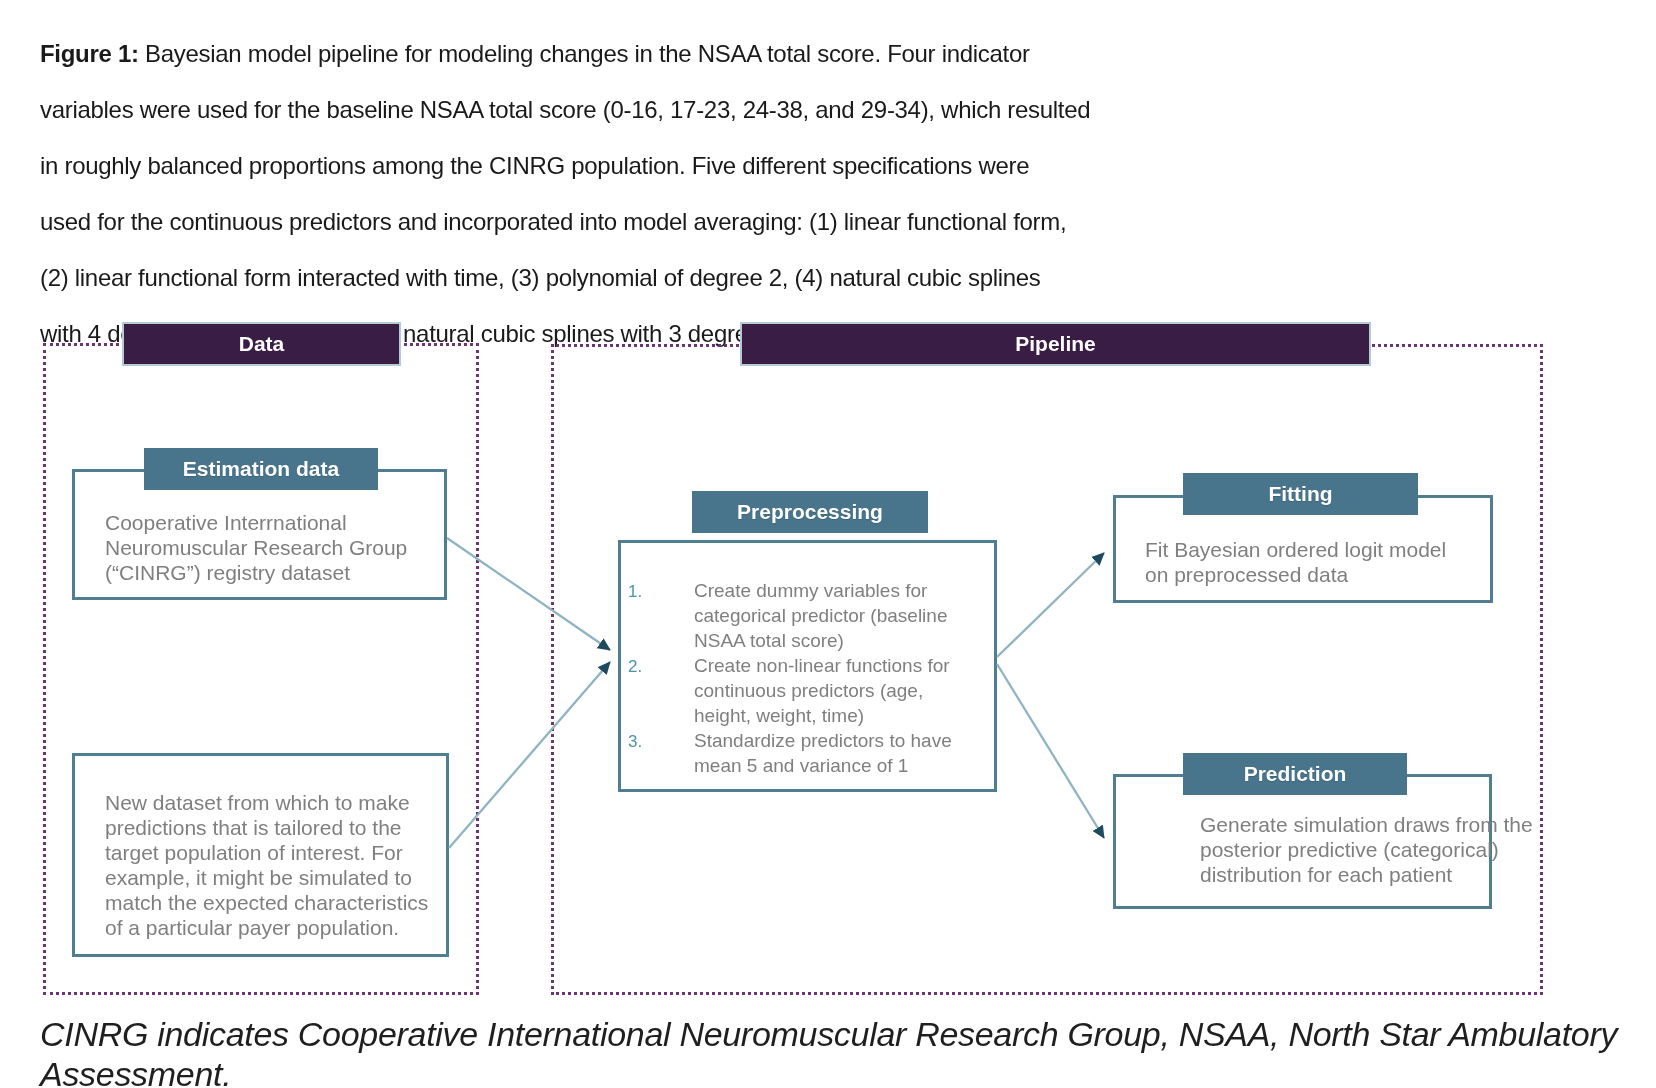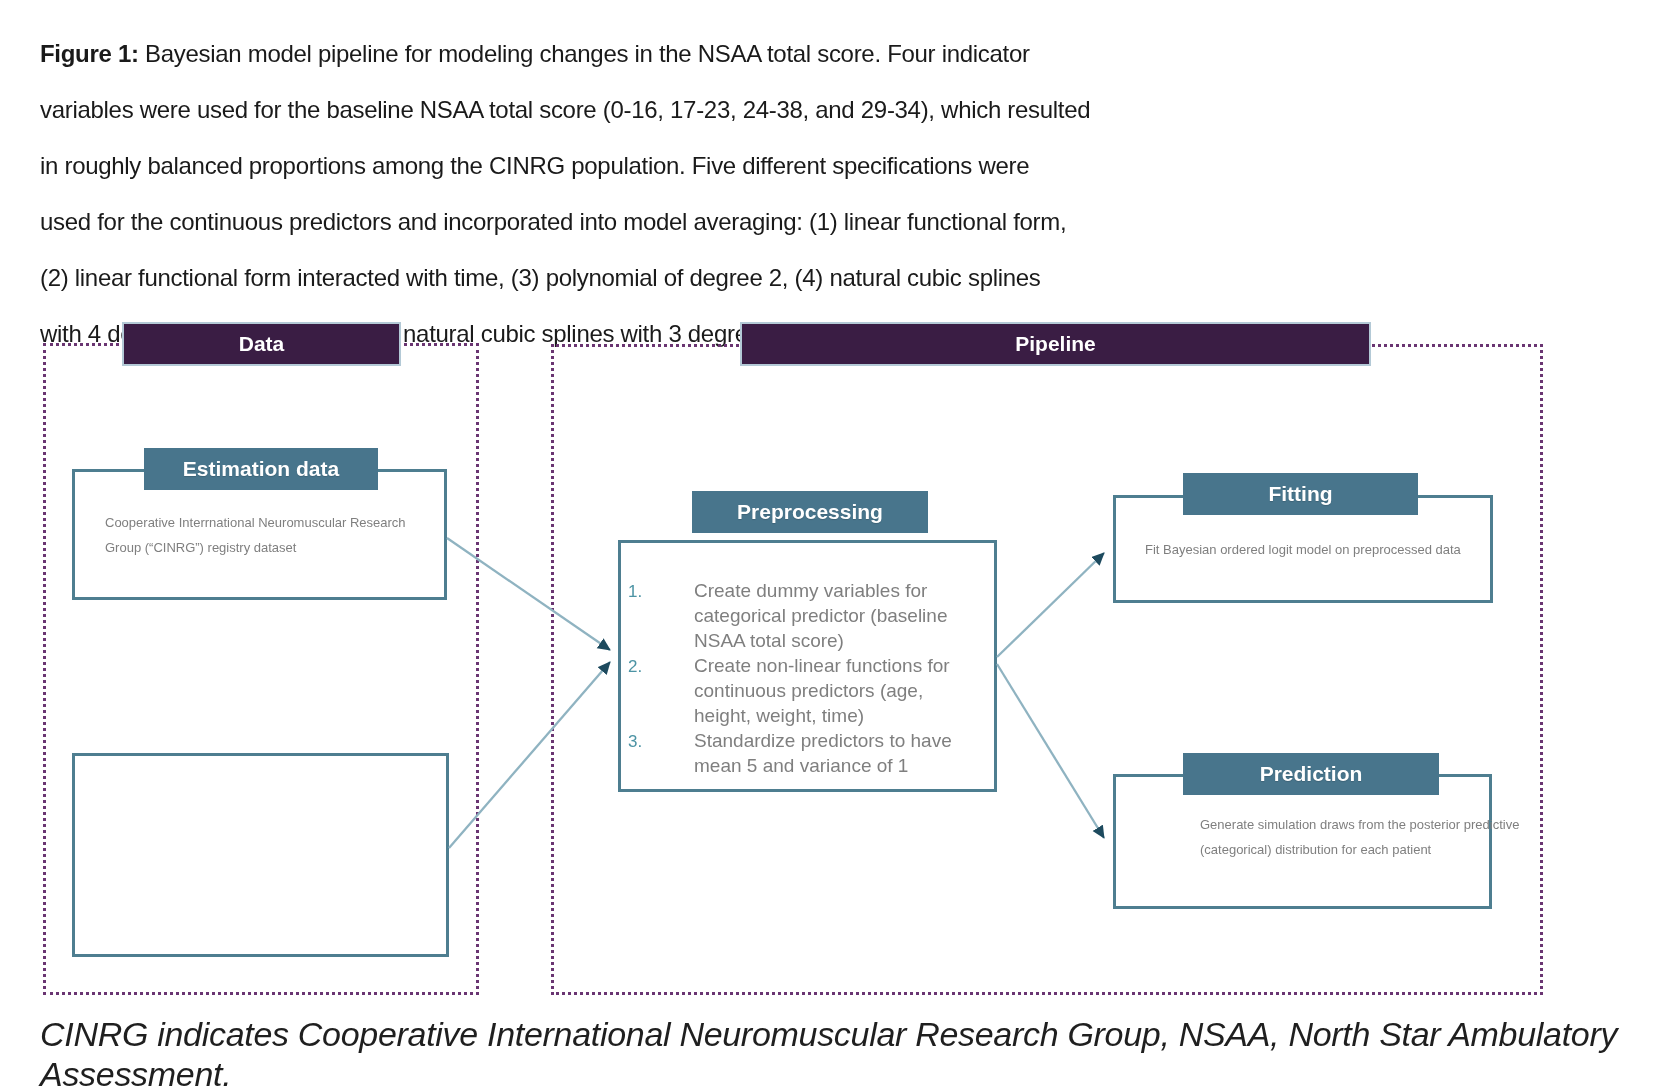--- a/index.html
+++ b/index.html
@@ -66,26 +66,26 @@
     color:#fff;font-weight:bold;font-size:21px;
     display:flex;align-items:center;justify-content:center;
     z-index:4;
     text-shadow:0 1px 1px rgba(0,0,0,0.15);
     text-align:right;
   }
   .tab-estimation{left:144px;top:448px;width:234px;}
   .tab-newunseen{left:143px;top:731px;width:234px;}
   .tab-preprocessing{left:692px;top:491px;width:236px;}
   .tab-fitting{left:1183px;top:473px;width:235px;}
-  .tab-prediction{left:1183px;top:753px;width:256px;}
+  .tab-prediction{left:1183px;top:753px;width:224px;}
 
   
   .box-body{
     position:absolute;color:var(--body-gray);
-    font-size:13px;line-height:25px;z-index:5;
+    font-size:21px;line-height:25px;z-index:5;
   }
   .body-estimation{left:105px;top:510px;width:310px;}
   .body-newunseen{left:105px;top:790px;width:332px;}
   .body-fitting{left:1145px;top:537px;width:330px;}
   .body-prediction{left:1200px;top:812px;width:334px;}
 
   
   .steps{position:absolute;left:628px;top:578px;width:356px;z-index:5;}
   .step{display:flex;align-items:flex-start;}
   .step-num{
@@ -130,20 +130,21 @@
     <span>Data</span>
   </div>
 
   <div class="white-box box-estimation"></div>
   <div class="tab tab-estimation">
     <span>Estimation data</span>
   </div>
   <div class="box-body body-estimation">Cooperative Interrnational Neuromuscular Research Group (“CINRG”) registry dataset</div>
 
   <div class="white-box box-newunseen"></div>
+  <div class="box-body body-newunseen">New dataset from which to make predictions that is tailored to the target population of interest. For example, it might be simulated to match the expected characteristics of a particular payer population.</div>
 
   <div class="white-box box-preprocessing"></div>
   <div class="tab tab-preprocessing">
     <span>Preprocessing</span>
   </div>
   <div class="steps">
     <div class="step">
       <span class="step-num">1.</span>
       <span class="step-text">Create dummy variables for categorical predictor (baseline NSAA total score)</span>
     </div>

